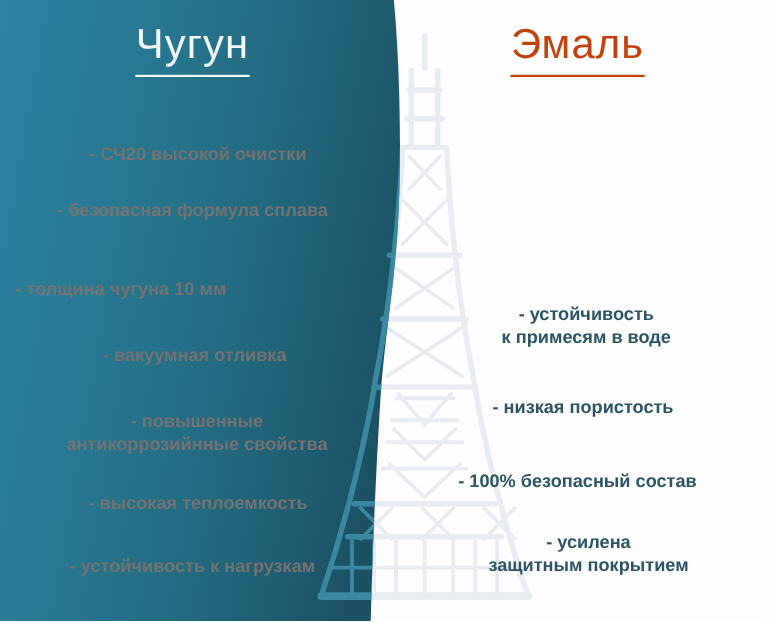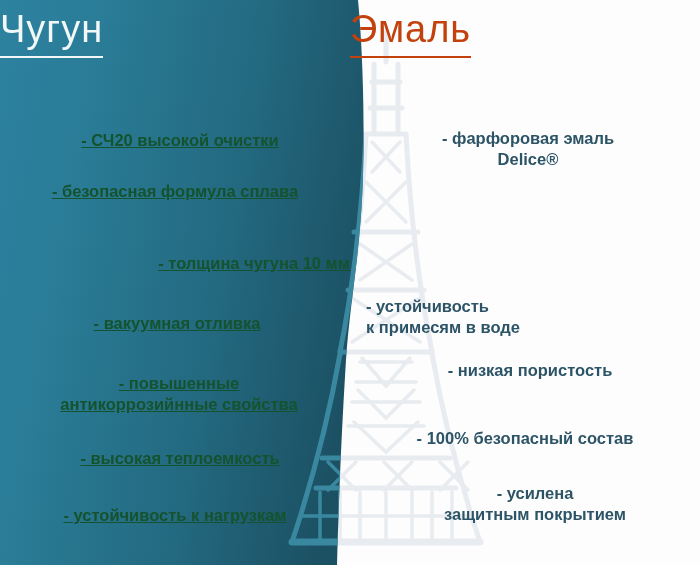--- a/index.html
+++ b/index.html
@@ -64,21 +64,22 @@
     top: 0;
     height: 565px;
     box-sizing: border-box;
   }
   .col-left  { left: 0px;   width: 350px; }
   .col-right { left: 350px; width: 350px; }
 
   .col-title {
     position: absolute;
     width: 100%;
-    top: 8px;
+    top: 20px;
+    text-align: center;
     font-size: 38px;
     font-weight: 300;
     letter-spacing: 1px;
     white-space: nowrap;
   }
   .col-title .tw {
     display: inline-block;
     padding-bottom: 5px;
     border-bottom: 2px solid currentColor;
   }
@@ -95,35 +96,35 @@
 
   .item {
     position: absolute;
     width: 100%;
     box-sizing: border-box;
     font-size: 16.5px;
     font-weight: bold;
     line-height: 1.28;
     white-space: pre-line;
   }
-  .item-left  { color: #14532d; text-decoration: underline; }
+  .item-left  { color: #737373; }
   .item-right { color: #2c5466; }
 
   
   .li0 { top: 22px;  text-align: center; padding-left: 10px; }
   .li1 { top: 73px;  text-align: center; padding-left: 0px;  }
-  .li2 { top: 145px; text-align: right; }
+  .li2 { top: 145px; text-align: left; padding-left: 14px; }
   .li3 { top: 205px; text-align: center; padding-left: 4px; }
   .li4 { top: 265px; text-align: center; padding-left: 8px;  }
   .li5 { top: 340px; text-align: center; padding-left: 10px; }
   .li6 { top: 397px; text-align: center; padding-left: 0px;  }
 
   .ri0 { top: 20px;  text-align: center; padding-left: 6px;  }
   .ri1 { top: 106px; text-align: center; padding-left: 0px;  }
-  .ri2 { top: 168px; padding-left: 16px; margin-top: 20px; }
+  .ri2 { top: 168px; text-align: center; padding-left: 16px; }
   .ri3 { top: 252px; text-align: center; padding-left: 10px; }
   .ri4 { top: 320px; text-align: center; padding-left: 0px;  }
   .ri5 { top: 375px; text-align: center; padding-left: 20px; }
 </style>
 </head>
 <body>
 
 <div id="poster">
 
   <div class="panel-right-bg"></div>
@@ -222,22 +223,20 @@
       <div class="item item-left li5">-  высокая теплоемкость</div>
       <div class="item item-left li6">-  устойчивость к нагрузкам</div>
     </div>
   </div>
 
   <div class="column col-right">
     <div class="col-title title-right">
       <span class="tw">Эмаль</span>
     </div>
     <div class="items">
-      <div class="item item-right ri0">-  фарфоровая эмаль
-Delice®</div>
       <div class="item item-right ri2">-  устойчивость
 к примесям в воде</div>
       <div class="item item-right ri3">-  низкая пористость</div>
       <div class="item item-right ri4">-  100% безопасный состав</div>
       <div class="item item-right ri5">-  усилена
 защитным покрытием</div>
     </div>
   </div>
 
 </div>

